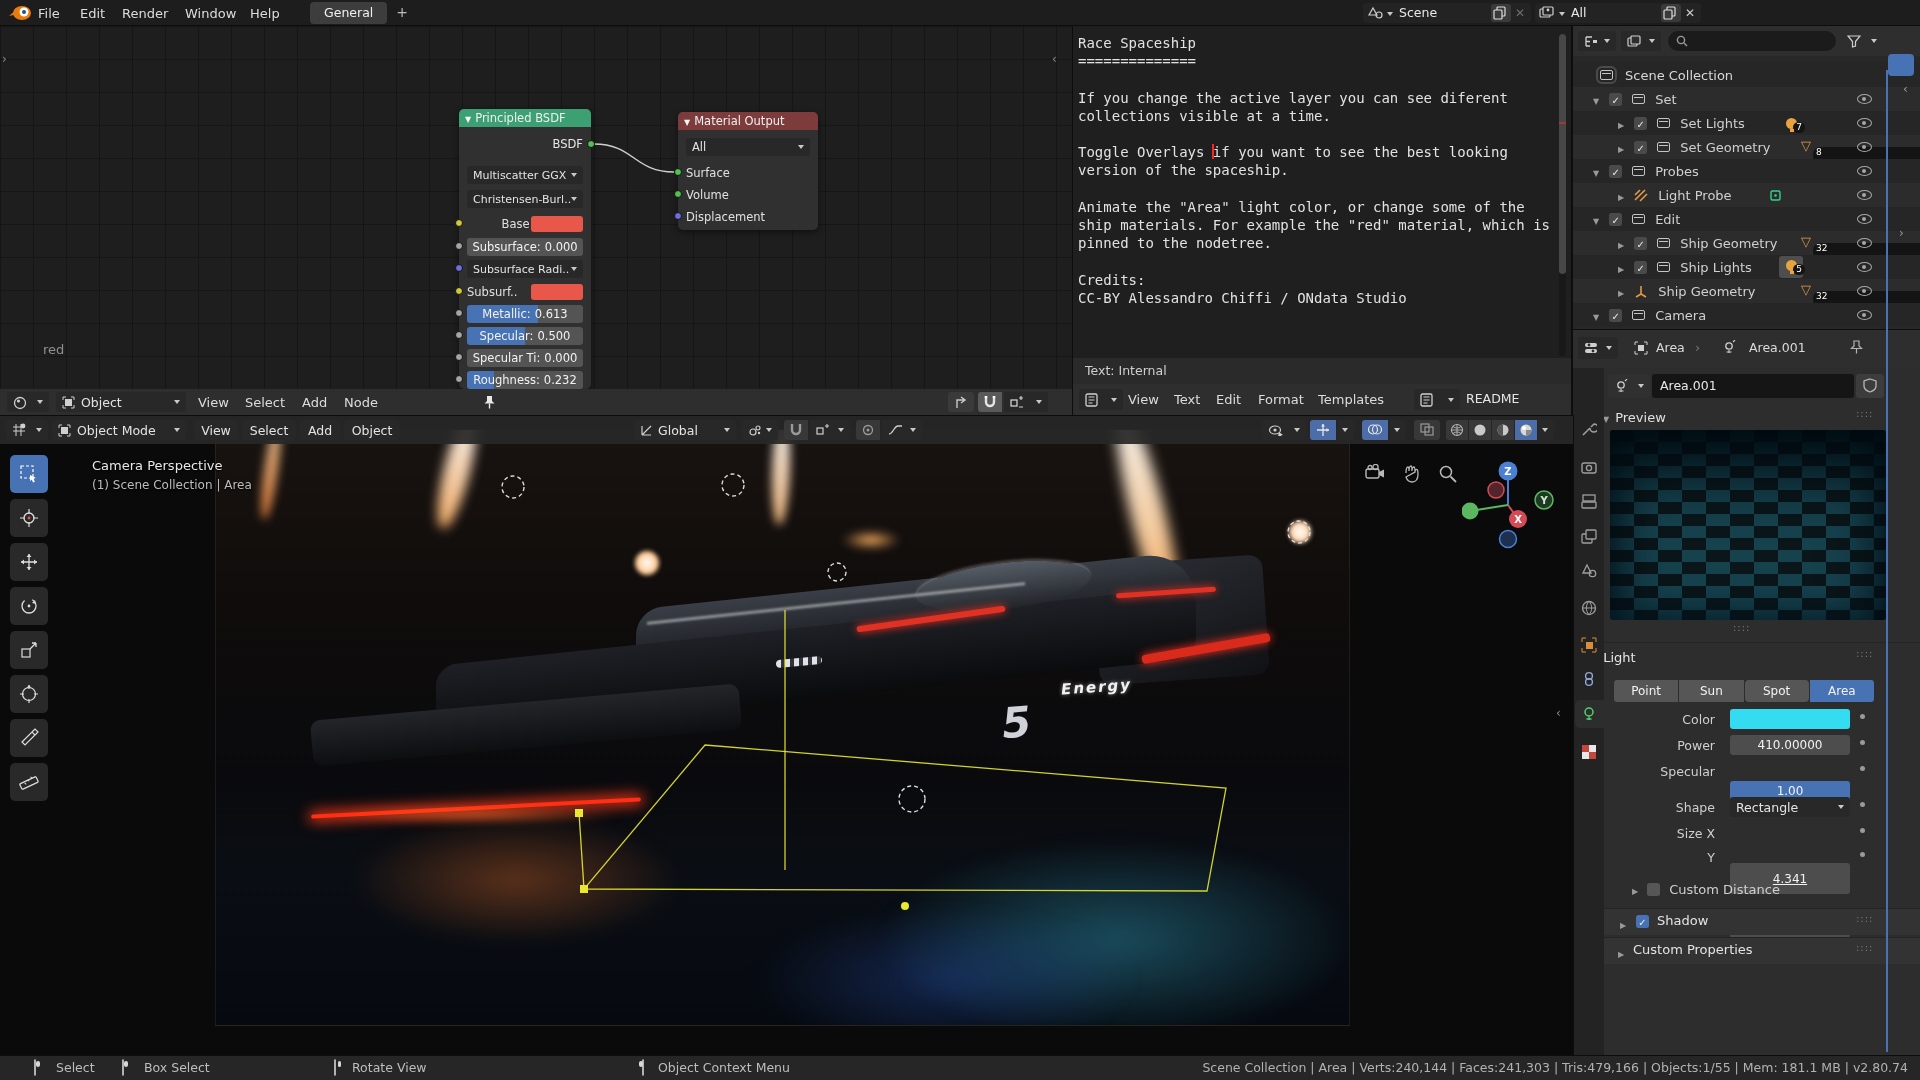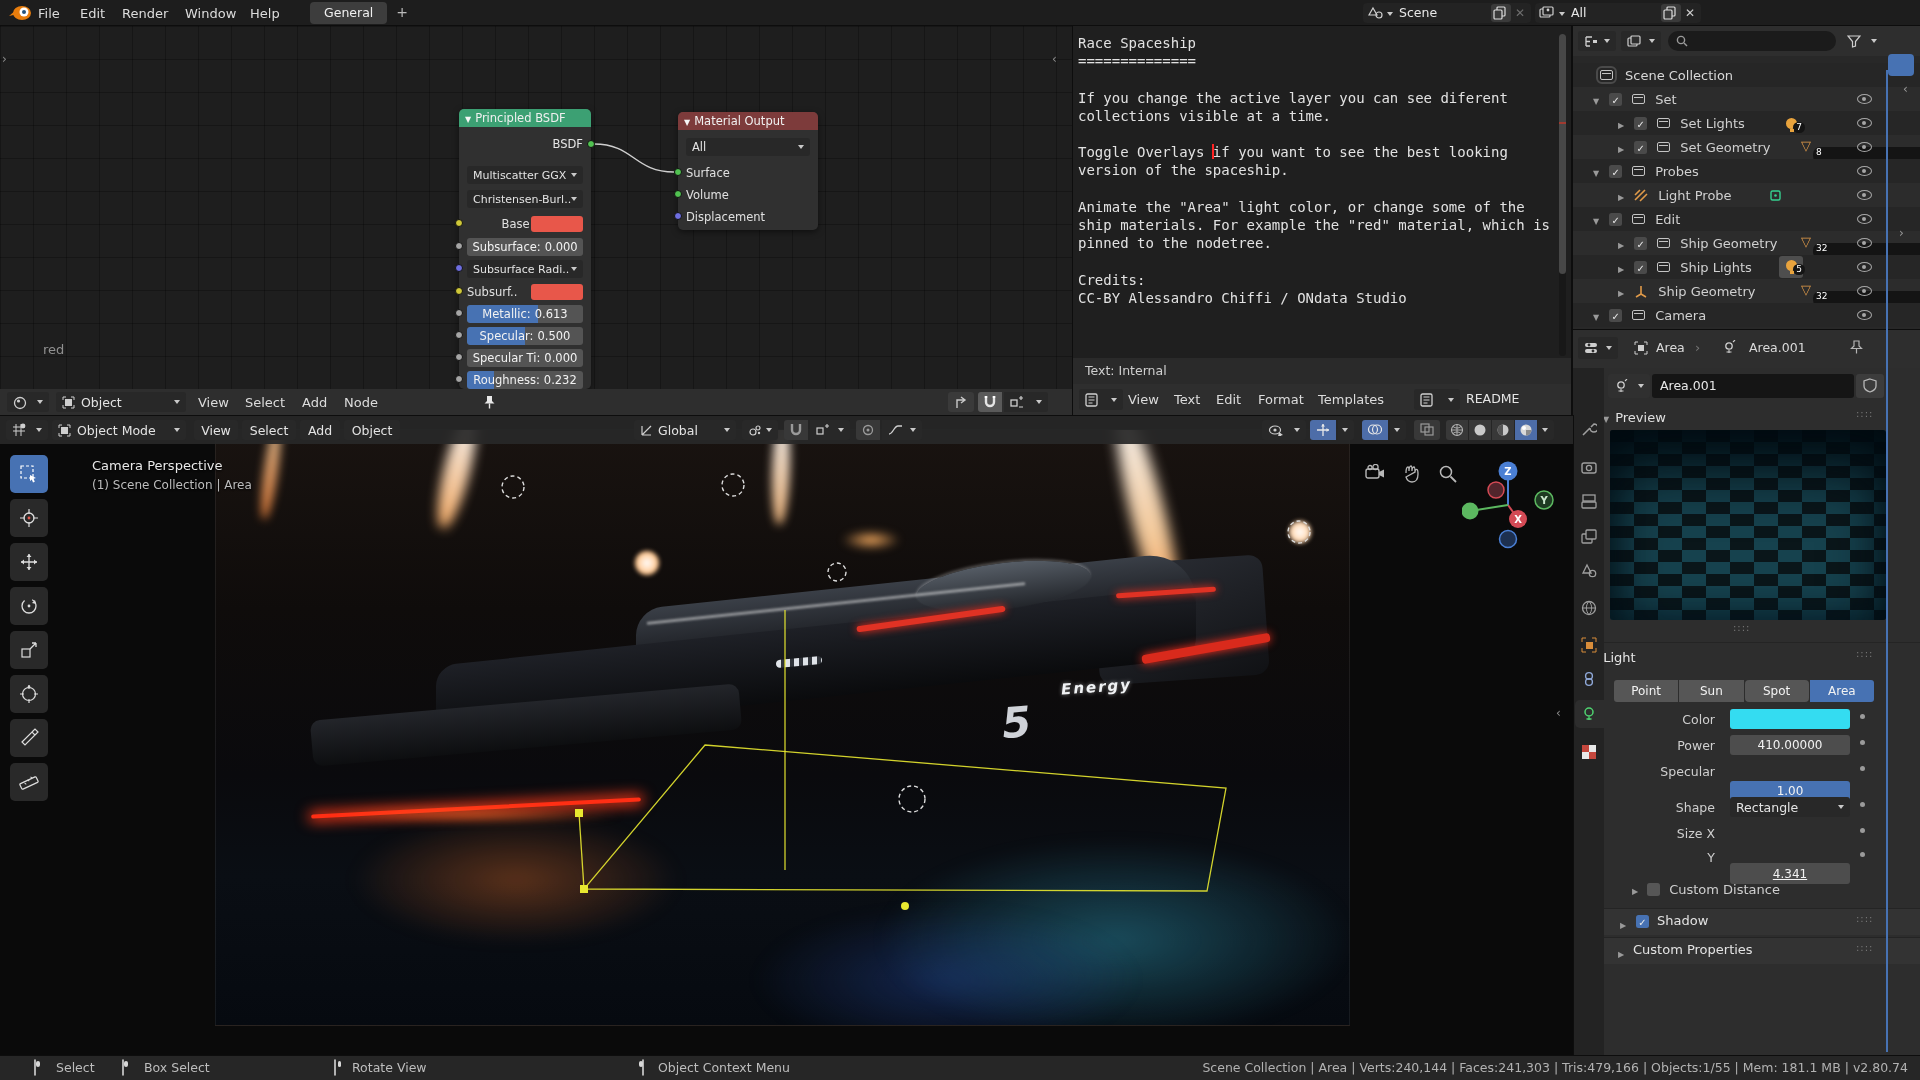--- a/index.html
+++ b/index.html
@@ -481,21 +481,21 @@
   <div class="A lab" style="left:30px;top:434px;width:112px;">Specular</div>
   <div class="A field" style="left:157px;top:431px;width:120px;height:20px;background:#4772b3;">
       <span>1.00</span>
     </div>
   <div class="A lab" style="left:30px;top:470px;width:112px;">Shape</div>
   <div class="A dd" style="left:157px;top:467px;width:120px;">
       <span>Rectangle</span>
       <span class="car"></span>
     </div>
   <div class="A lab" style="left:30px;top:496px;width:112px;">Size X</div>
-  <div class="A field" style="left:157px;top:493px;width:120px;height:21px;background:#4d4d4d;text-decoration:underline;">
+  <div class="A field" style="left:157px;top:493px;width:120px;height:31px;background:#4d4d4d;text-decoration:underline;">
       <span>4.341</span>
     </div>
   <div class="A lab" style="left:30px;top:520px;width:112px;">Y</div>
   <div class="A field" style="left:157px;top:517px;width:120px;height:20px;background:#4d4d4d;">
       <span>20.000</span>
     </div>
   <span class="A" style="left:287px;top:384px;width:5px;height:5px;border-radius:50%;background:#9a9a9a;"></span>
   <span class="A" style="left:287px;top:410px;width:5px;height:5px;border-radius:50%;background:#9a9a9a;"></span>
   <span class="A" style="left:287px;top:436px;width:5px;height:5px;border-radius:50%;background:#9a9a9a;"></span>
   <span class="A" style="left:287px;top:472px;width:5px;height:5px;border-radius:50%;background:#9a9a9a;"></span>

